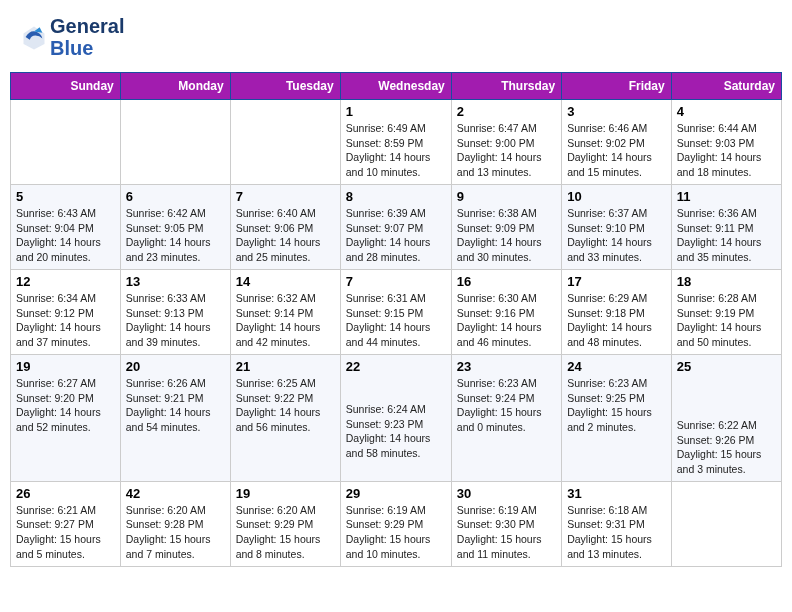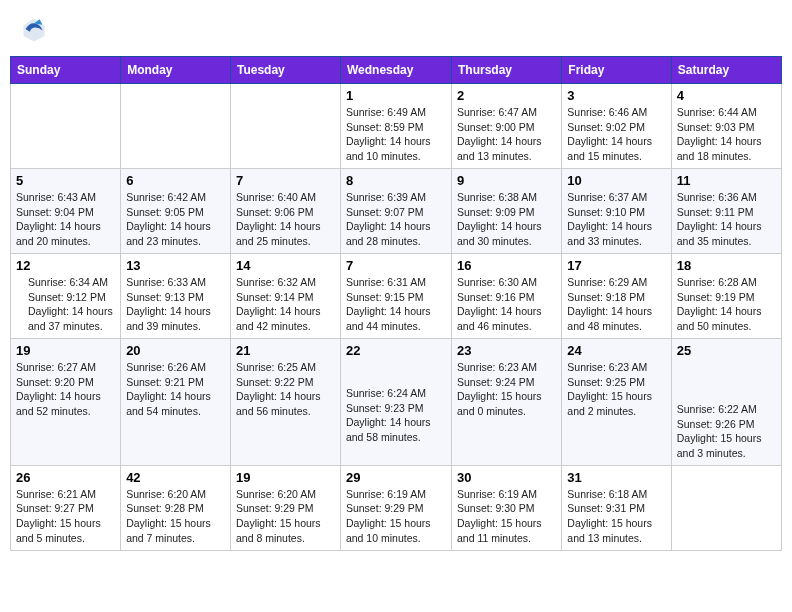--- a/index.html
+++ b/index.html
@@ -74,33 +74,38 @@
     .empty-cell {
       background: #f9f9f9;
     }
     tr:nth-child(even) td {
       background-color: #f5f7fc;
     }
     tr:nth-child(odd) td {
       background-color: #ffffff;
     }
     .calendar thead tr th {
-      background-color: #6d28d9;
+      background-color: #a21caf;
+      text-align: right;
     }
   </style>
 </head>
 <body>
 
 <div class="header">
   <div class="logo">
     <svg class="logo-icon" viewBox="0 0 40 40" xmlns="http://www.w3.org/2000/svg">
       <polygon points="20,5 35,15 35,30 20,38 5,30 5,15" fill="#2a5db0" opacity="0.15"></polygon>
       <path d="M8,20 Q14,10 22,12 Q30,14 32,22 Q28,18 22,18 Q16,18 14,24 Z" fill="#2a5db0"></path>
       <path d="M20,12 L28,6 L32,14 Z" fill="#2a8ad4"></path>
     </svg>
+    <div>
+      <div style="font-size:20px;font-weight:bold;color:#1a3a6b;line-height:1.1;">General</div>
+      <div style="font-size:20px;font-weight:bold;color:#2a5db0;line-height:1.1;">Blue</div>
+    </div>
   </div>
   <div class="title-block">
     <div class="month-title"></div>
     <div class="location"></div>
   </div>
 </div>
 
 <table class="calendar">
   <thead>
     <tr>
@@ -194,21 +199,21 @@
           <span class="day-num">11</span>
           <div class="day-info" style="white-space: pre-line;">Sunrise: 6:36 AM
 Sunset: 9:11 PM
 Daylight: 14 hours
 and 35 minutes.</div>
         </td>
       </tr>
       <tr>
         <td>
           <span class="day-num">12</span>
-          <div class="day-info" style="white-space: pre-line; margin-left: 12px;">Sunrise: 6:34 AM
+          <div class="day-info" style="white-space: pre-line;">Sunrise: 6:34 AM
 Sunset: 9:12 PM
 Daylight: 14 hours
 and 37 minutes.</div>
         </td>
         <td>
           <span class="day-num">13</span>
           <div class="day-info" style="white-space: pre-line;">Sunrise: 6:33 AM
 Sunset: 9:13 PM
 Daylight: 14 hours
 and 39 minutes.</div>

